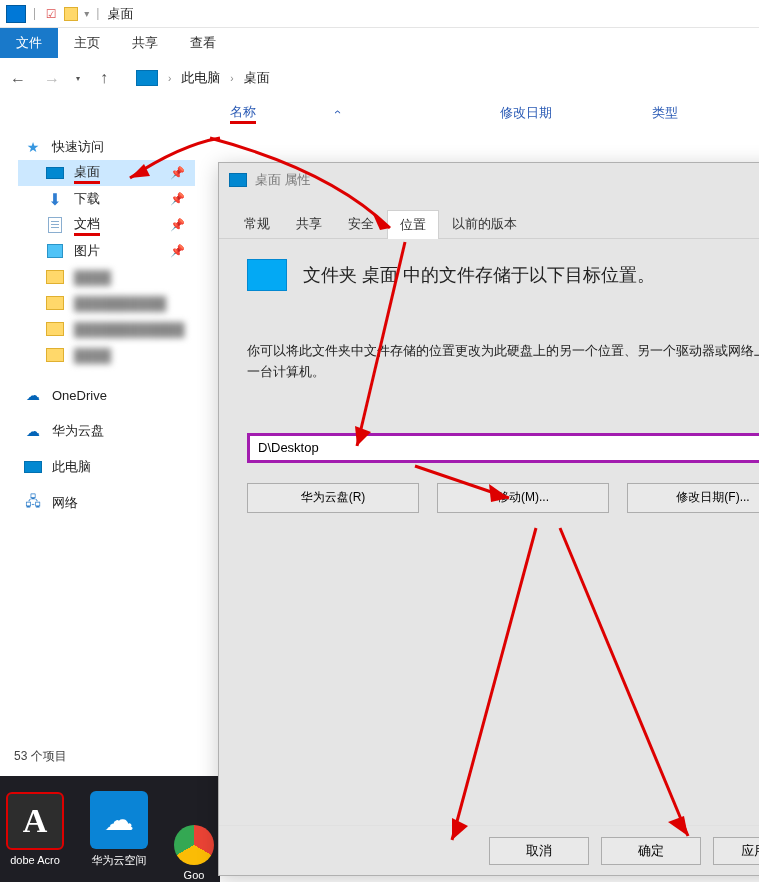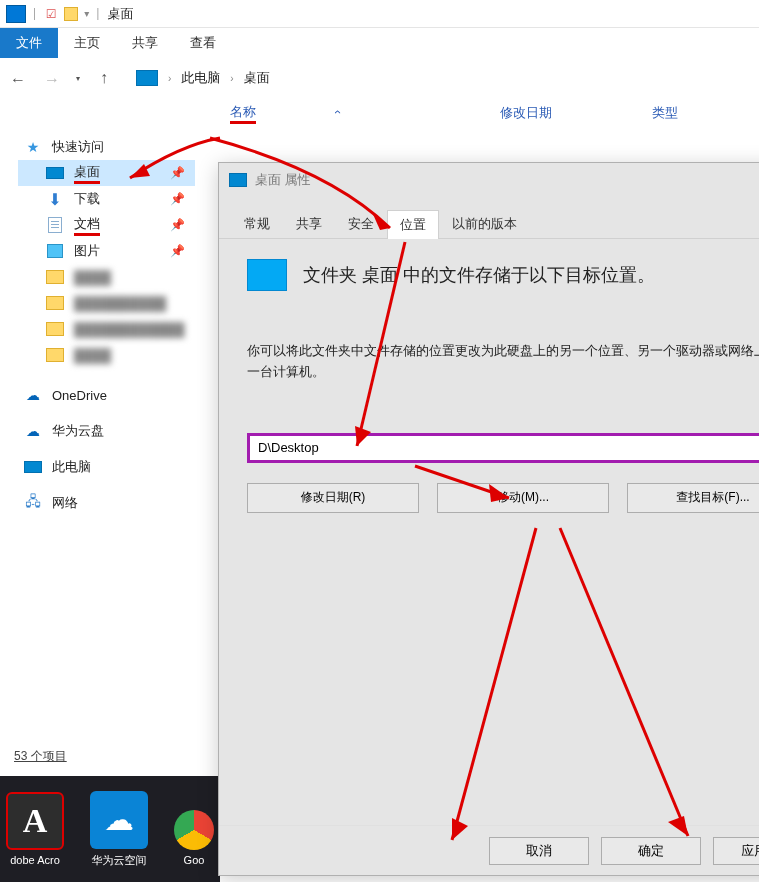--- a/index.html
+++ b/index.html
@@ -53,21 +53,21 @@
 .ic-fold { width: 18px; height: 14px; background: #ffd86a; border: 1px solid #e0b030; }
 .ic-onedrive { color: #0364b8; font-size: 14px; }
 .ic-hwcloud { color: #0364b8; font-size: 14px; }
 .ic-pc { width: 18px; height: 12px; background: #0288d1; border: 1px solid #0270b0; }
 .ic-net { color: #2a7bc9; font-size: 14px; }
 
 .blur { filter: blur(3px); color: #888; }
 .redline { border-bottom: 3px solid #d00; display: inline-block; }
 
 
-.status { position: absolute; bottom: 114px; left: 0; height: 24px; padding: 4px 14px; font-size: 12px; color: #444; text-decoration: underline; }
+.status { position: absolute; bottom: 114px; left: 0; height: 24px; padding: 4px 14px; font-size: 12px; color: #444; }
 
 
 .taskbar { position: absolute; bottom: 0; left: 0; width: 220px; height: 106px; background: #1e1e24; display: flex; align-items: center; padding: 0 6px; gap: 26px; }
 .task-item { display: flex; flex-direction: column; align-items: center; gap: 4px; color: #fff; font-size: 11px; }
 .task-icon { width: 58px; height: 58px; border-radius: 6px; display: flex; align-items: center; justify-content: center; }
 .task-adobe { background: #2d2d2d; border: 2px solid #d00; color: #fff; font-size: 34px; font-weight: bold; font-family: serif; }
 .task-hw { background: #0a84d6; color: #fff; font-size: 30px; }
 .task-chrome { width: 40px; height: 40px; border-radius: 50%; background: conic-gradient(#ea4335 0 120deg, #fbbc05 120deg 240deg, #34a853 240deg 360deg); }
 
 
@@ -228,21 +228,21 @@
 
 <div class="taskbar">
   <div class="task-item">
     <div class="task-icon task-adobe">A</div>
     <span>dobe Acro</span>
   </div>
   <div class="task-item">
     <div class="task-icon task-hw">☁</div>
     <span>华为云空间</span>
   </div>
-  <div class="task-item" style="align-self:flex-end;margin-bottom:16px">
+  <div class="task-item" style="align-self:flex-end;margin-bottom:1px">
     <div class="task-chrome"></div>
     <span>Goo</span>
   </div>
 </div>
 
 <div class="dialog">
   <div class="dlg-title">
     <span class="t-icon"></span>
     <span class="t-text">桌面 属性</span>
     <span class="dlg-close">✕</span>
@@ -255,23 +255,23 @@
     <div class="dlg-tab">以前的版本</div>
   </div>
   <div class="dlg-body">
     <div class="dlg-row1">
       <div class="r-icon"></div>
       <div class="r-text">文件夹 桌面 中的文件存储于以下目标位置。</div>
     </div>
     <div class="dlg-desc">你可以将此文件夹中文件存储的位置更改为此硬盘上的另一个位置、另一个驱动器或网络上的另一台计算机。</div>
     <input class="dlg-input" value="D\Desktop" style="">
     <div class="dlg-btnrow">
-      <button class="dlg-btn"><span>修改日期(R)</span></button>
+      <button class="dlg-btn"><span>华为云盘(R)</span></button>
       <button class="dlg-btn"><span>移动(M)...</span></button>
-      <button class="dlg-btn"><span>查找目标(F)...</span></button>
+      <button class="dlg-btn"><span>修改日期(F)...</span></button>
     </div>
   </div>
   <div class="dlg-footer">
     <button class="fbtn">取消</button>
     <button class="fbtn">确定</button>
     <button class="fbtn">应用(A)</button>
   </div>
 </div>
 
 <div class="arrow" style="left:110px;top:130px">

